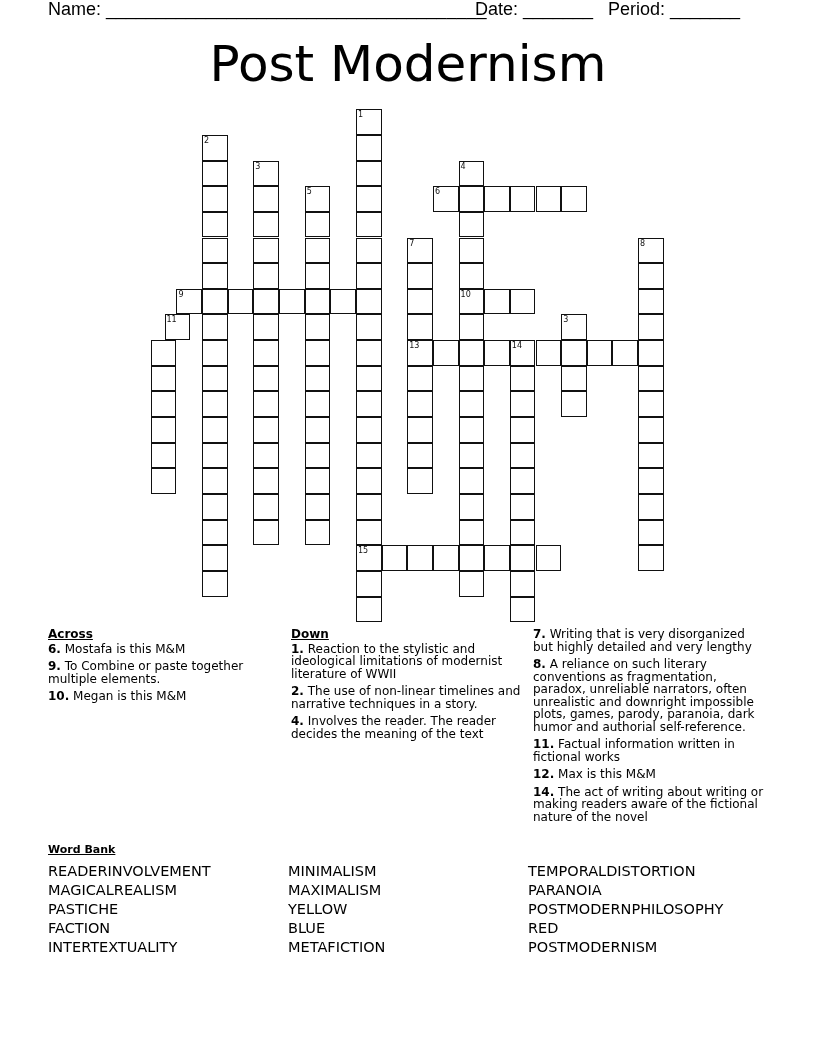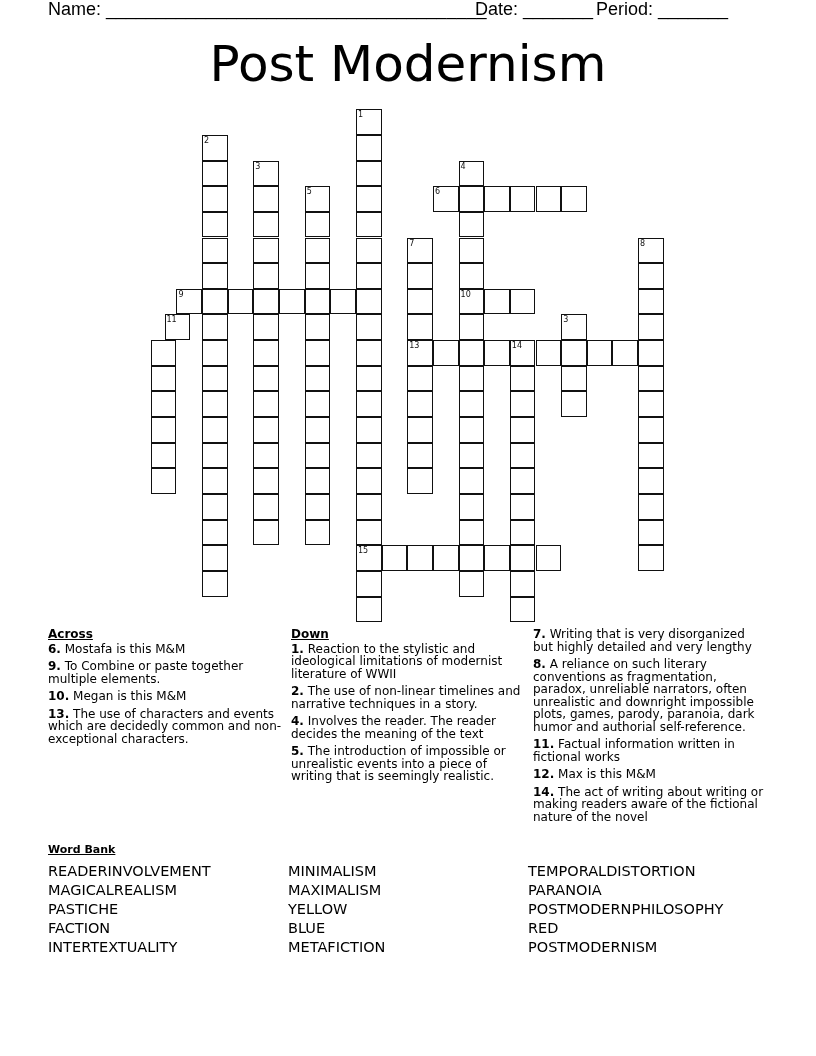--- a/index.html
+++ b/index.html
@@ -16,21 +16,21 @@
   .clues .clue b { font-weight: bold; }
   .wb-head { position: absolute; left: 48px; top: 843px; font-family: "DejaVu Sans", sans-serif; font-weight: bold; font-size: 11px; text-decoration: underline; }
   .wb-col { position: absolute; top: 862px; font-family: "DejaVu Sans", sans-serif; font-size: 14.5px; line-height: 19px; }
 </style>
 </head>
 <body>
 
 <div class="header">
   <span style="left:0">Name: ______________________________________</span>
   <span style="left:427px">Date: _______</span>
-  <span style="left:548px">Period: _______</span>
+  <span style="left:560px">Period: _______</span>
 </div>
 
 <div class="title">Post Modernism</div>
 
 <div class="grid" id="grid">
     <div class="cell" style="left: 356.7px; top: 110px;">
       <span class="num">1</span>
     </div>
     <div class="cell" style="left: 356.7px; top: 135.65px;"></div>
     <div class="cell" style="left: 356.7px; top: 161.3px;"></div>
@@ -210,31 +210,29 @@
     <div class="cell" style="left: 484.95px; top: 546.05px;"></div>
     <div class="cell" style="left: 536.25px; top: 546.05px;"></div>
   </div>
 
 <div class="clues" style="left:48px; width:235px;">
   <div class="head">Across</div>
   <div id="across-list">
       <div class="clue"><b>6.</b><span> Mostafa is this M&amp;M</span></div>
       <div class="clue"><b>9.</b><span> To Combine or paste together multiple elements.</span></div>
       <div class="clue"><b>10.</b><span> Megan is this M&amp;M</span></div>
-      <div class="clue"><b>13.</b><span> The use of characters and events which are decidedly common and non-exceptional characters.</span></div>
     </div>
 </div>
 
 <div class="clues" style="left:291px; width:230px;">
   <div class="head">Down</div>
   <div id="down-list">
       <div class="clue"><b>1.</b><span> Reaction to the stylistic and ideological limitations of modernist literature of WWII</span></div>
       <div class="clue"><b>2.</b><span> The use of non-linear timelines and narrative techniques in a story.</span></div>
       <div class="clue"><b>4.</b><span> Involves the reader. The reader decides the meaning of the text</span></div>
-      <div class="clue"><b>5.</b><span> The introduction of impossible or unrealistic events into a piece of writing that is seemingly realistic.</span></div>
     </div>
 </div>
 
 <div class="clues" style="left:533px; width:235px;">
   <div id="down-list-2">
       <div class="clue"><b>7.</b><span> Writing that is very disorganized but highly detailed and very lengthy</span></div>
       <div class="clue"><b>8.</b><span> A reliance on such literary conventions as fragmentation, paradox, unreliable narrators, often unrealistic and downright impossible plots, games, parody, paranoia, dark humor and authorial self-reference.</span></div>
       <div class="clue"><b>11.</b><span> Factual information written in fictional works</span></div>
       <div class="clue"><b>12.</b><span> Max is this M&amp;M</span></div>
       <div class="clue"><b>14.</b><span> The act of writing about writing or making readers aware of the fictional nature of the novel</span></div>

